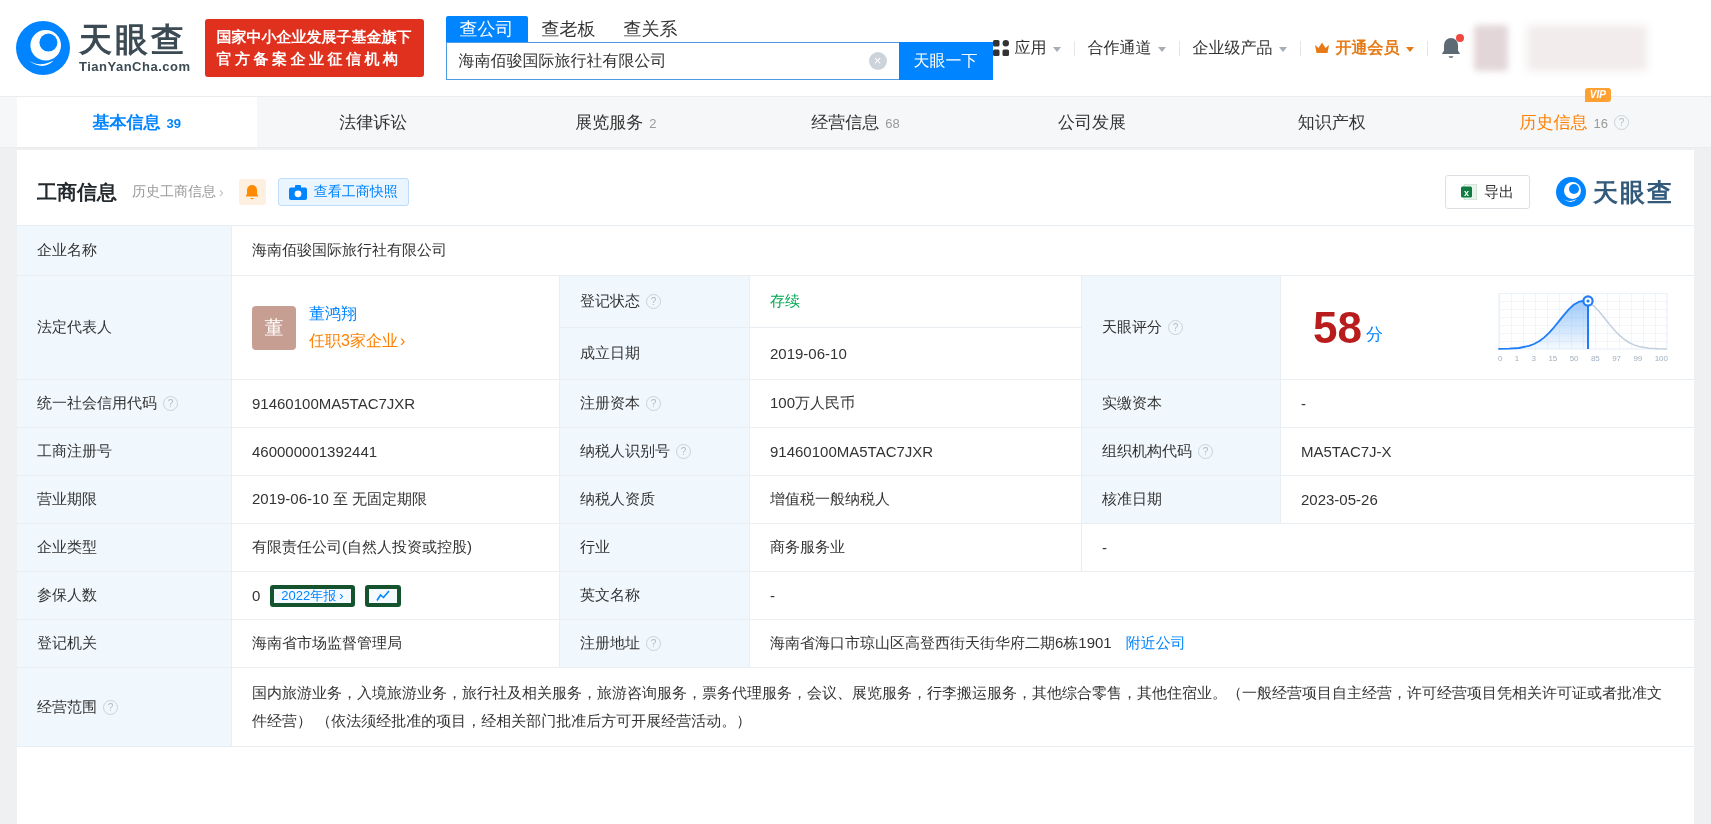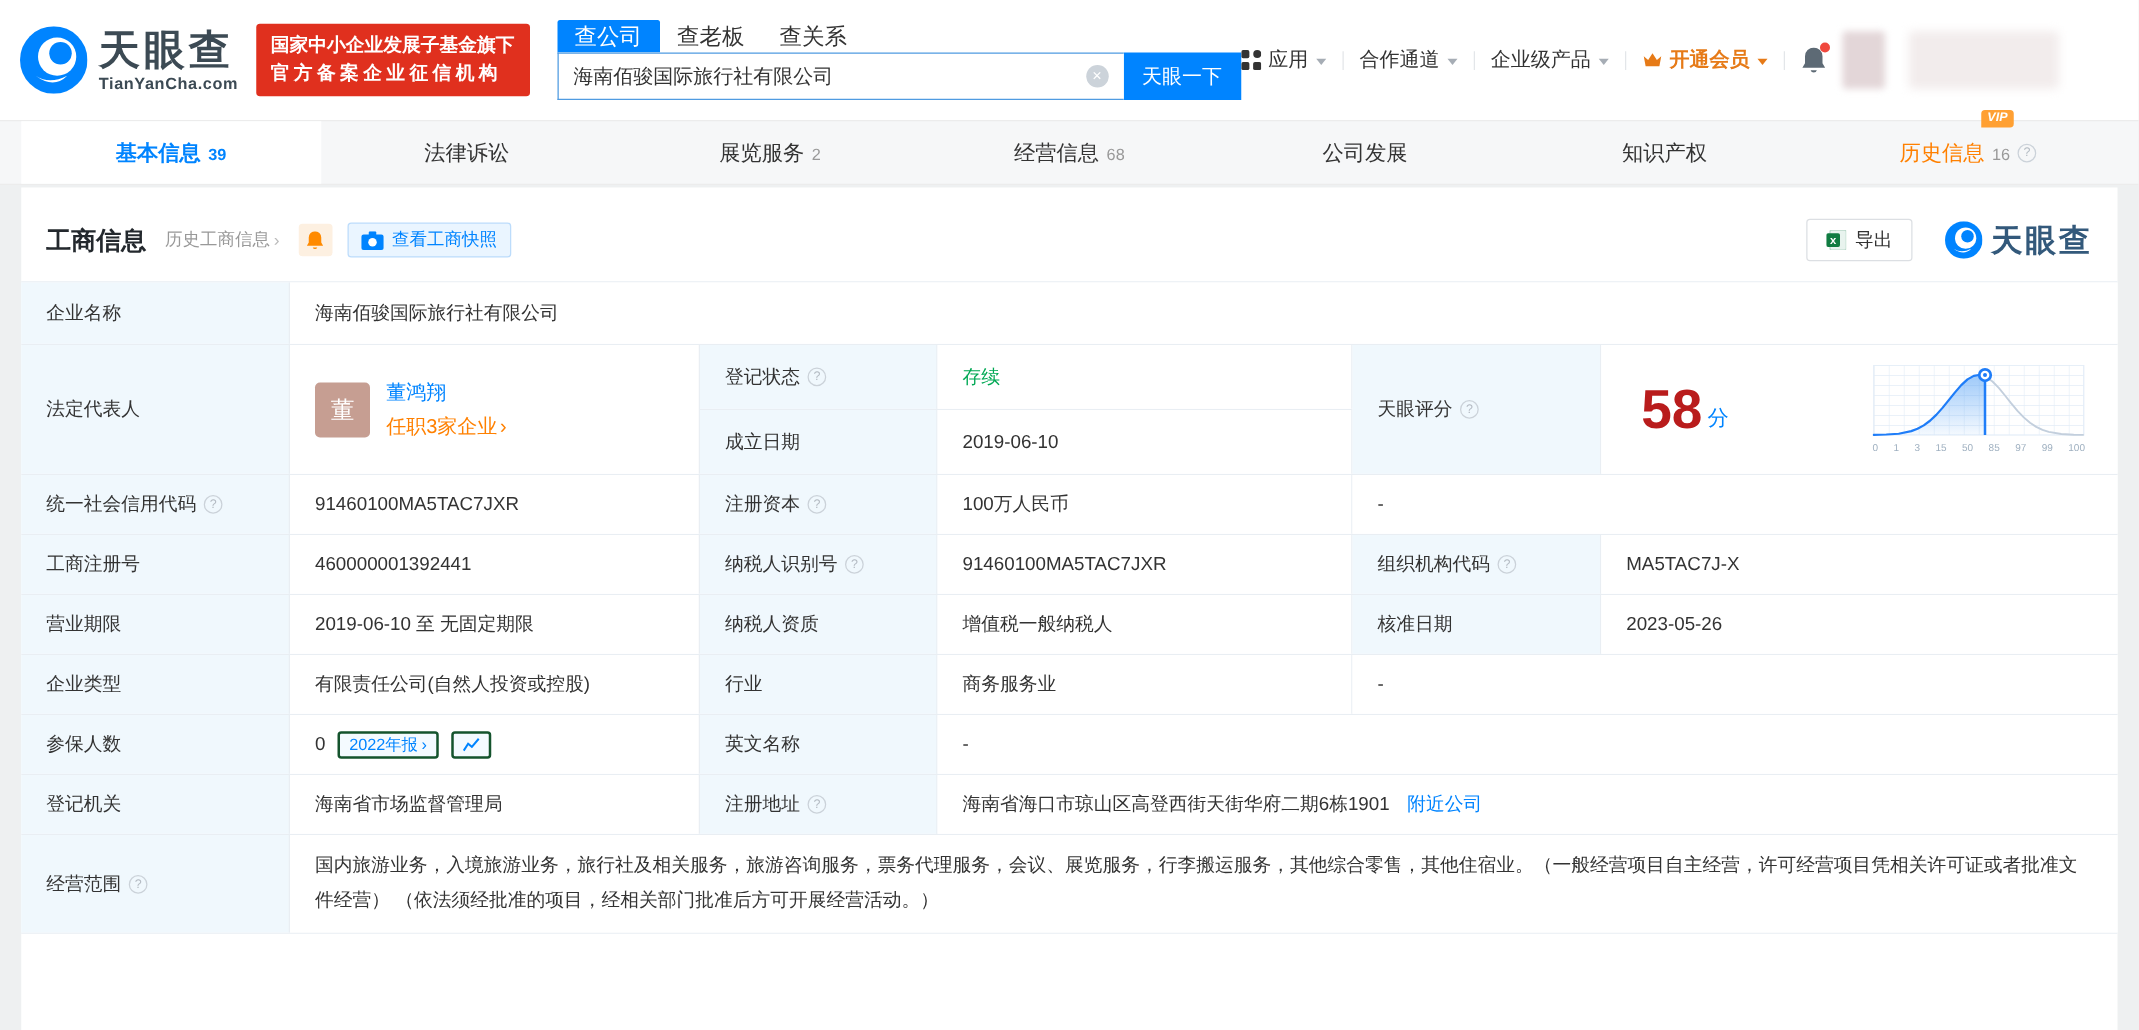--- a/index.html
+++ b/index.html
@@ -95,21 +95,21 @@
   .porg { font-size:16px; color:#ff8000; text-decoration:none; cursor:pointer; }
   .porg .chev { font-style:normal; margin-left:2px; }
 
   .scorecell { padding-left:32px; }
   .score-num { font-size:44px; font-weight:bold; color:#b91c1c; line-height:1; }
   .score-unit { font-size:17px; color:#0084ff; margin:14px 0 0 4px; }
   .chartbox { margin-left:auto; margin-right:6px; cursor:pointer; }
   .ticks { width:170px; display:flex; justify-content:space-between; font-size:8px; color:#9fb0c0; margin-top:1px; }
 
   .chip { display:inline-flex; align-items:center; height:22px; padding:0 7px; margin-left:10px;
-    border:2px solid #14532d; border-radius:3px; background:#f4faff; color:#0084ff; font-size:13px; cursor:pointer; }
+    border:4px solid #14532d; border-radius:3px; background:#f4faff; color:#0084ff; font-size:13px; cursor:pointer; }
   .chip .chev { font-style:normal; margin-left:3px; }
   .scope-text { line-height:1.85; padding:10px 0; }
   .addr-text { margin-right:14px; }
 </style>
 </head>
 <body>
 
 <header class="hdr">
   <div class="logo">
     <svg width="54" height="54" viewBox="0 0 60 60">
@@ -335,20 +335,21 @@
       <div class="lc w1">
         <span>统一社会信用代码</span>
         <span class="help">?</span>
       </div>
       <div class="vc w2">91460100MA5TAC7JXR</div>
       <div class="lc w3">
         <span>注册资本</span>
         <span class="help">?</span>
       </div>
       <div class="vc w4">100万人民币</div>
+      <div class="lc w5">实缴资本</div>
       <div class="vc wR">-</div>
     </div>
 
     <div class="trow h48">
       <div class="lc w1">工商注册号</div>
       <div class="vc w2">460000001392441</div>
       <div class="lc w3">
         <span>纳税人识别号</span>
         <span class="help">?</span>
       </div>

